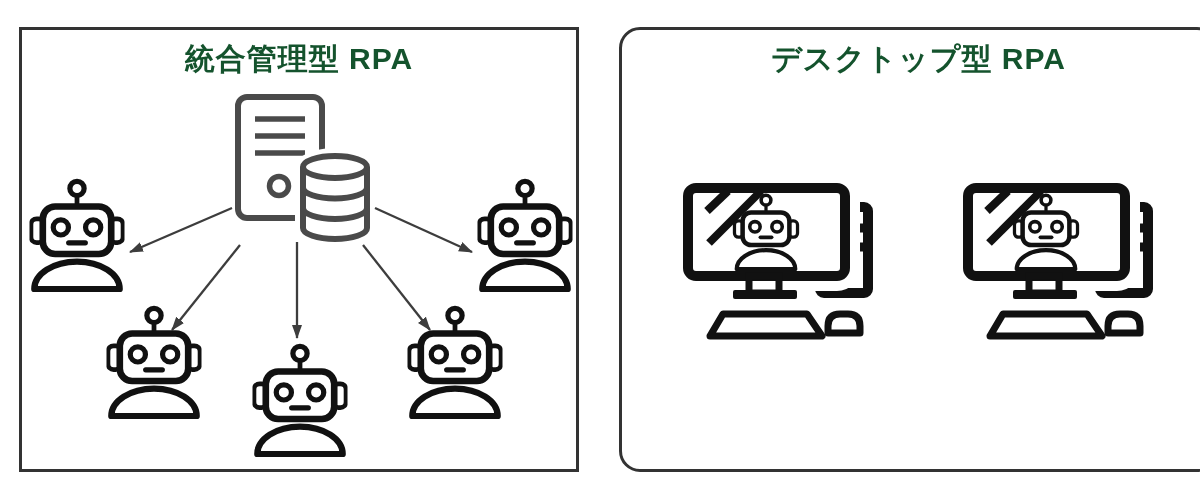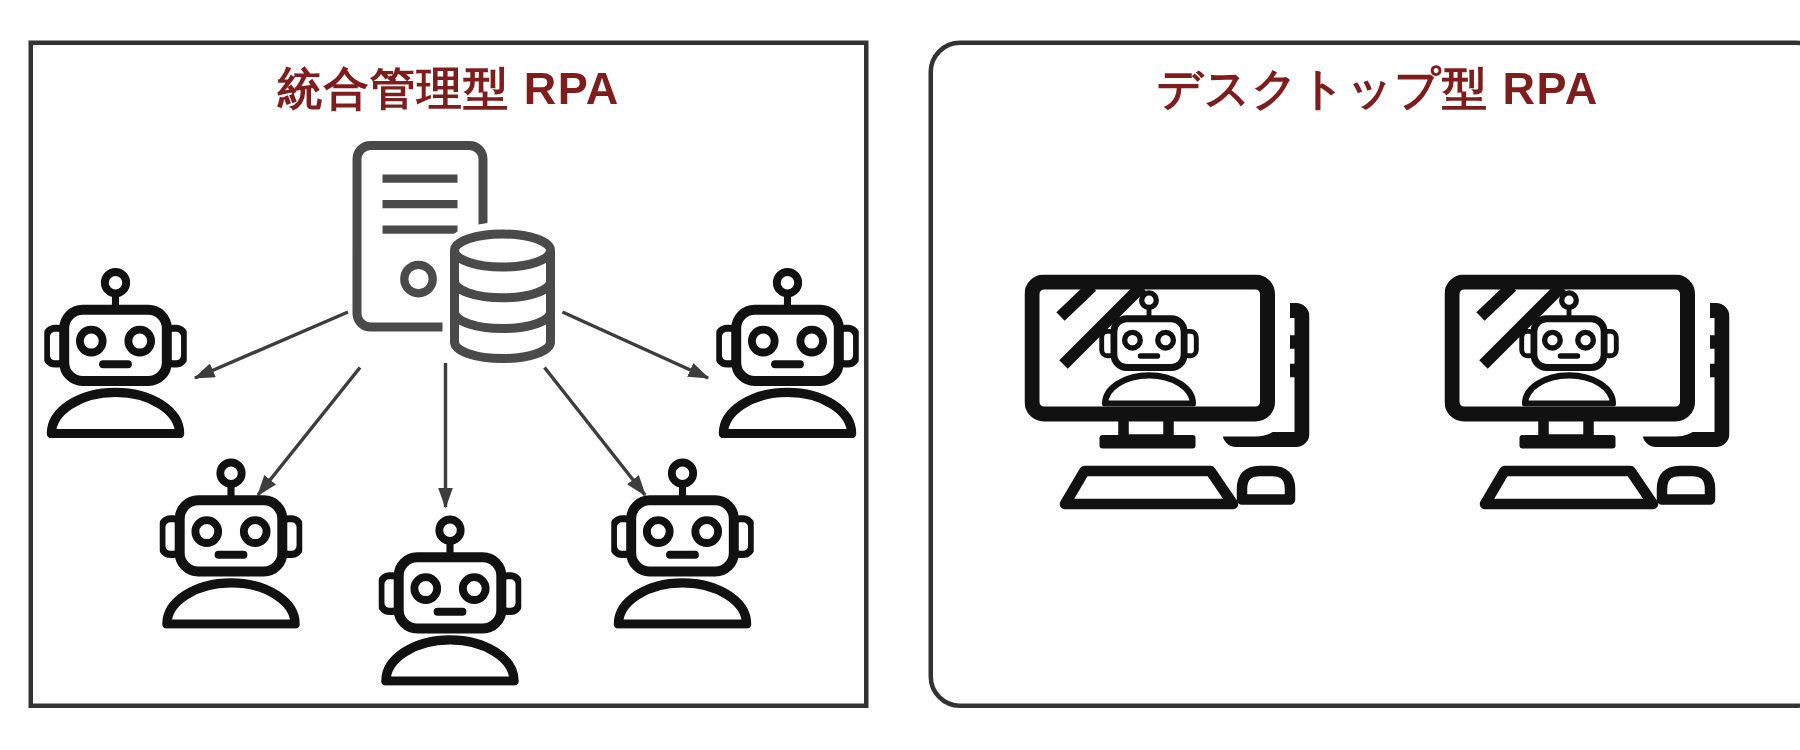--- a/index.html
+++ b/index.html
@@ -8,21 +8,21 @@
     font-family:"Liberation Sans",sans-serif;overflow:hidden;
   }
   .panel{
     position:absolute;top:27px;height:445px;background:#ffffff;
     border:3px solid #333333;box-sizing:border-box;
   }
   .panel-managed{left:19px;width:560px;}
   .panel-desktop{left:619px;width:599px;border-radius:21px;}
   .panel-title{
     position:relative;z-index:2;margin:9px 0 0 0;text-align:center;
-    font-size:30px;font-weight:bold;color:#7f1d1d;letter-spacing:1px;
+    font-size:30px;font-weight:bold;color:#14532d;letter-spacing:1px;
   }
   svg.diagram{position:absolute;left:0;top:0;width:100%;height:100%;z-index:1;}
 </style>
 </head>
 <body>
 
 <svg width="0" height="0" style="position:absolute" aria-hidden="true">
   <defs>
 
     <symbol id="robot" viewBox="0 0 100 120">

